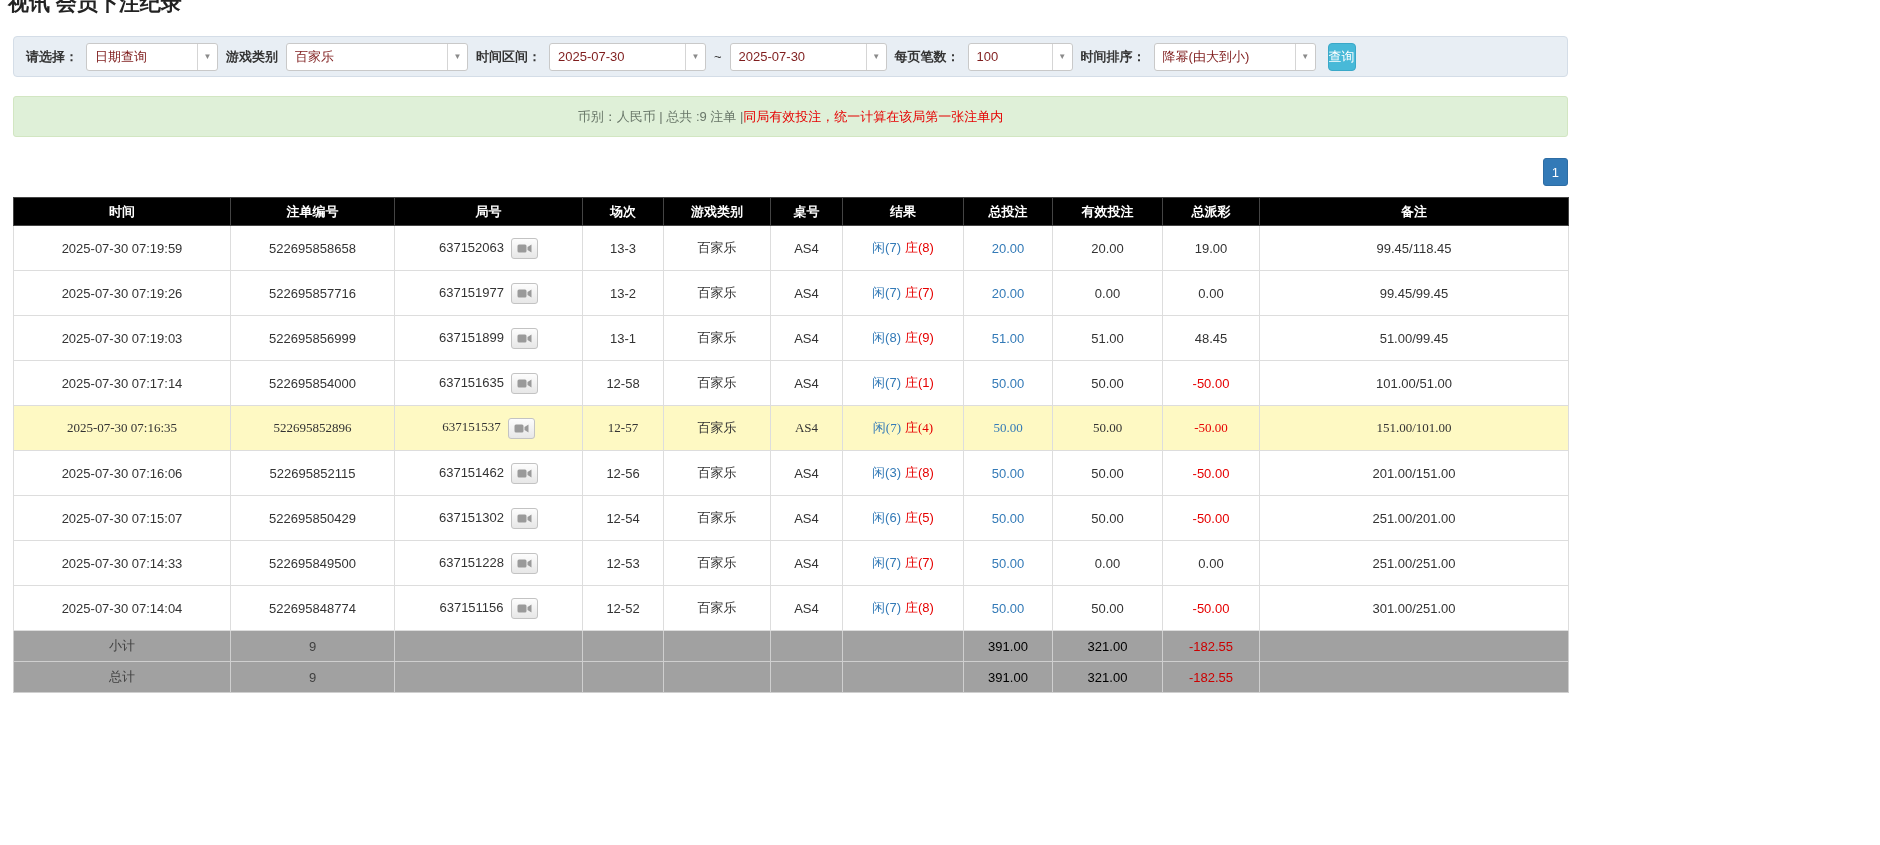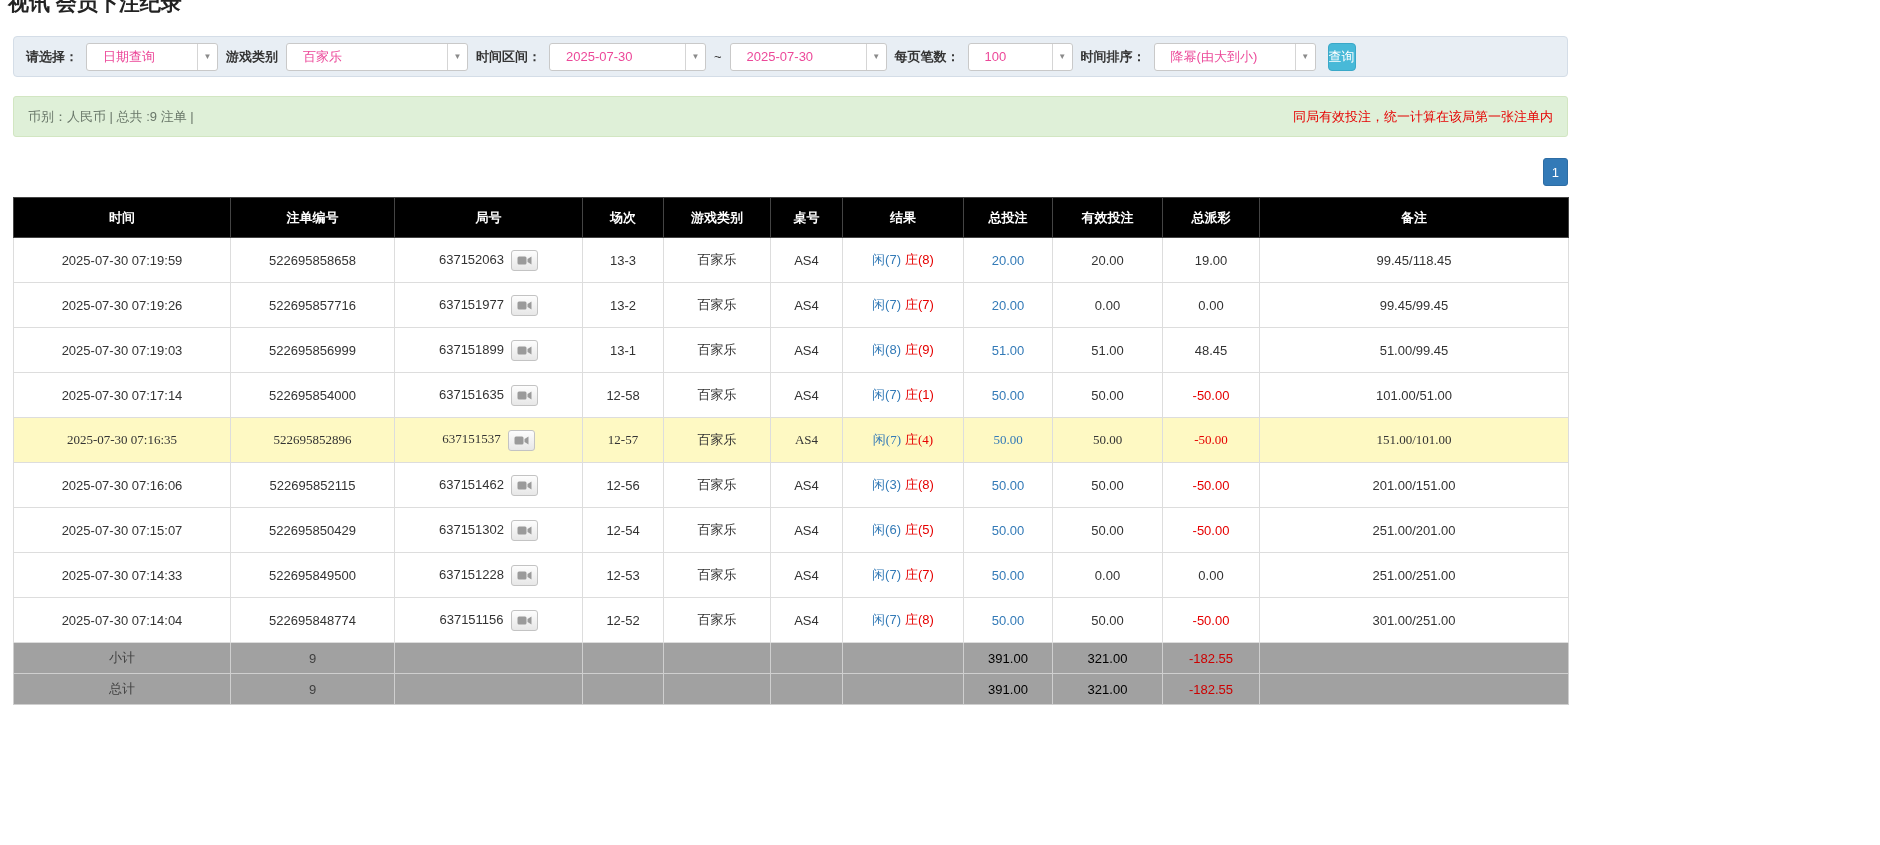--- a/index.html
+++ b/index.html
@@ -35,21 +35,21 @@
   .combo {
     background: #fff;
     border: 1px solid #c9c9c9;
     border-radius: 3px;
     height: 28px;
     display: flex;
     align-items: center;
     cursor: pointer;
     flex: none;
   }
-  .combo-text { padding: 0 16px; flex: 1; color: #ec4899; white-space: nowrap; overflow: hidden; }
+  .combo-text { padding: 0 8px; flex: 1; color: #7f1d1d; white-space: nowrap; overflow: hidden; }
   .combo-caret {
     width: 20px; height: 100%;
     border-left: 1px solid #d5d5d5;
     display: flex; align-items: center; justify-content: center;
     color: #8a8a8a; font-size: 8px;
   }
   .w-querytype { width: 132px; }
   .w-game { width: 182px; }
   .w-date { width: 157px; }
   .w-pagesize { width: 105px; gap: 44px; }
@@ -69,21 +69,21 @@
 
   
   .summary-bar {
     margin-top: 19px;
     height: 41px;
     background: #dff0d8;
     border: 1px solid #d2e6c2;
     border-radius: 3px;
     display: flex;
     align-items: center;
-    justify-content: space-between;
+    justify-content: center;
     padding: 0 14px;
   }
   .summary-left { color: #697769; }
   .summary-right { color: #e60000; }
 
   
   .pagination-row {
     margin-top: 21px;
     height: 28px;
     display: flex;
@@ -103,21 +103,21 @@
     cursor: pointer;
   }
 
   
   table { margin-top: 11px; width: 1555px; border-collapse: collapse; table-layout: fixed; }
   th {
     background: #000;
     color: #fff;
     font-weight: bold;
     font-size: 13px;
-    height: 40px;
+    height: 28px;
     border: 1px solid #444;
     text-align: center;
   }
   td {
     border: 1px solid #ddd;
     height: 45px;
     text-align: center;
     font-size: 13px;
     color: #333;
     background: #fff;

